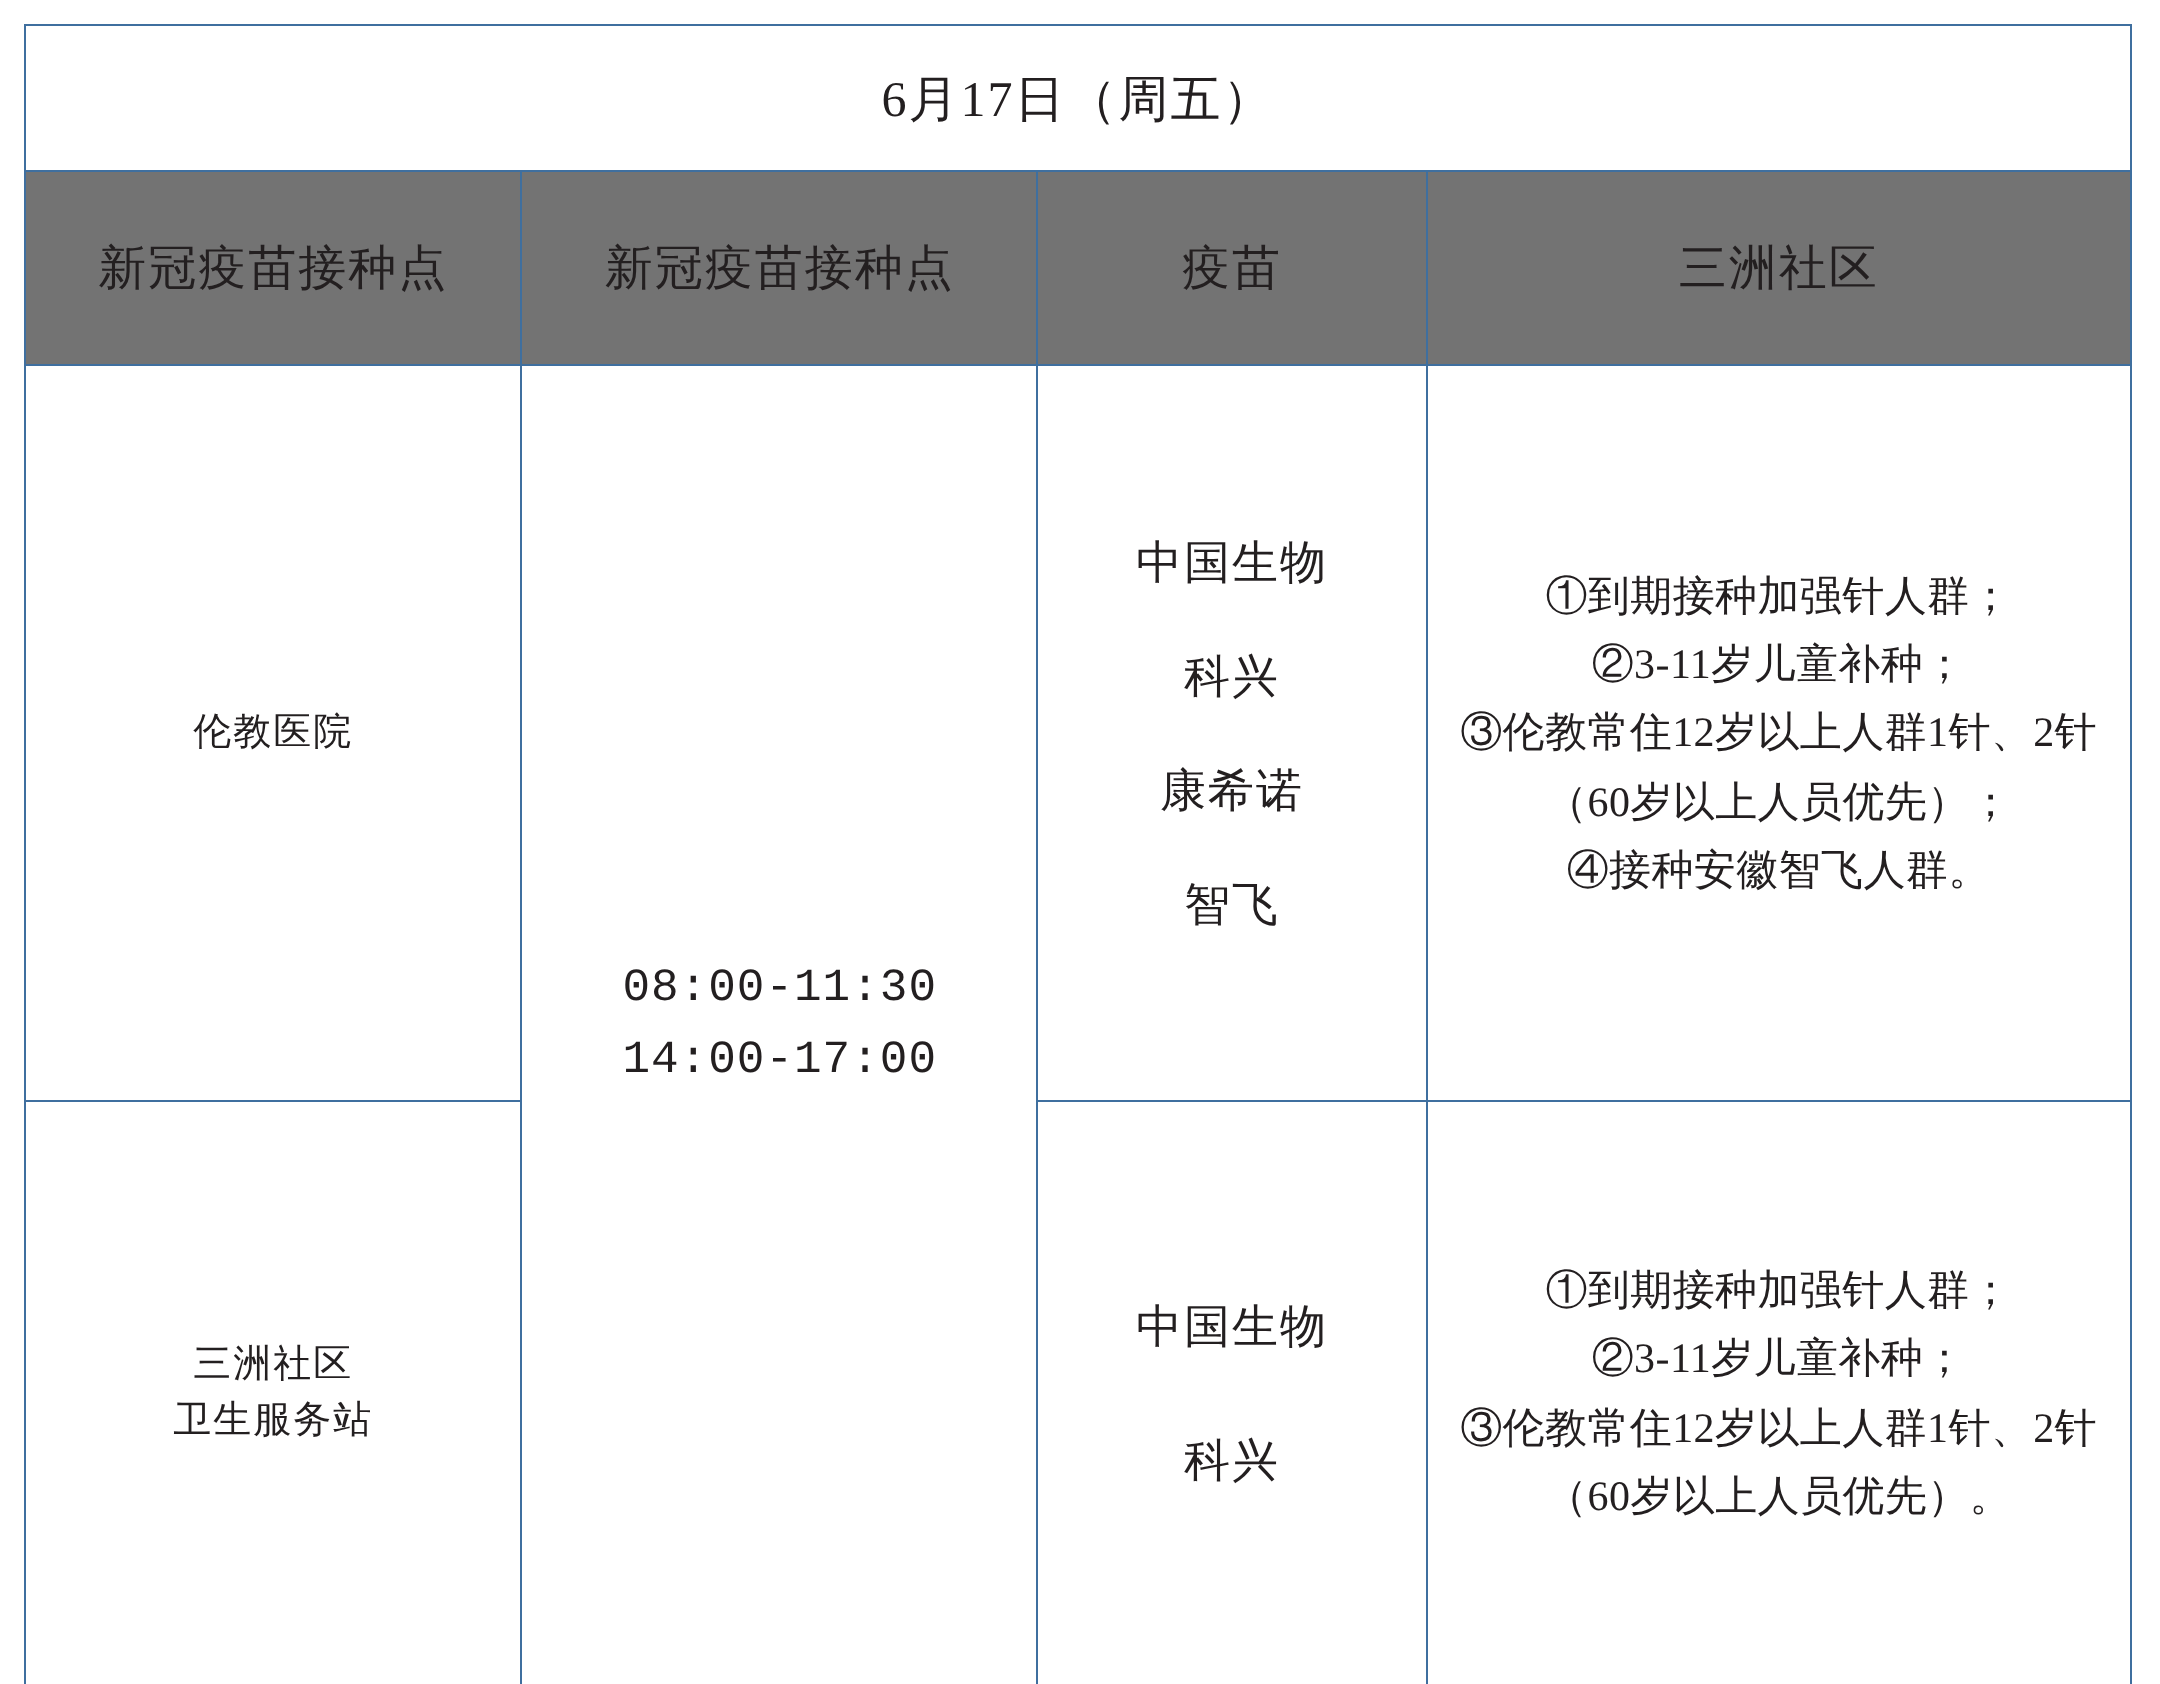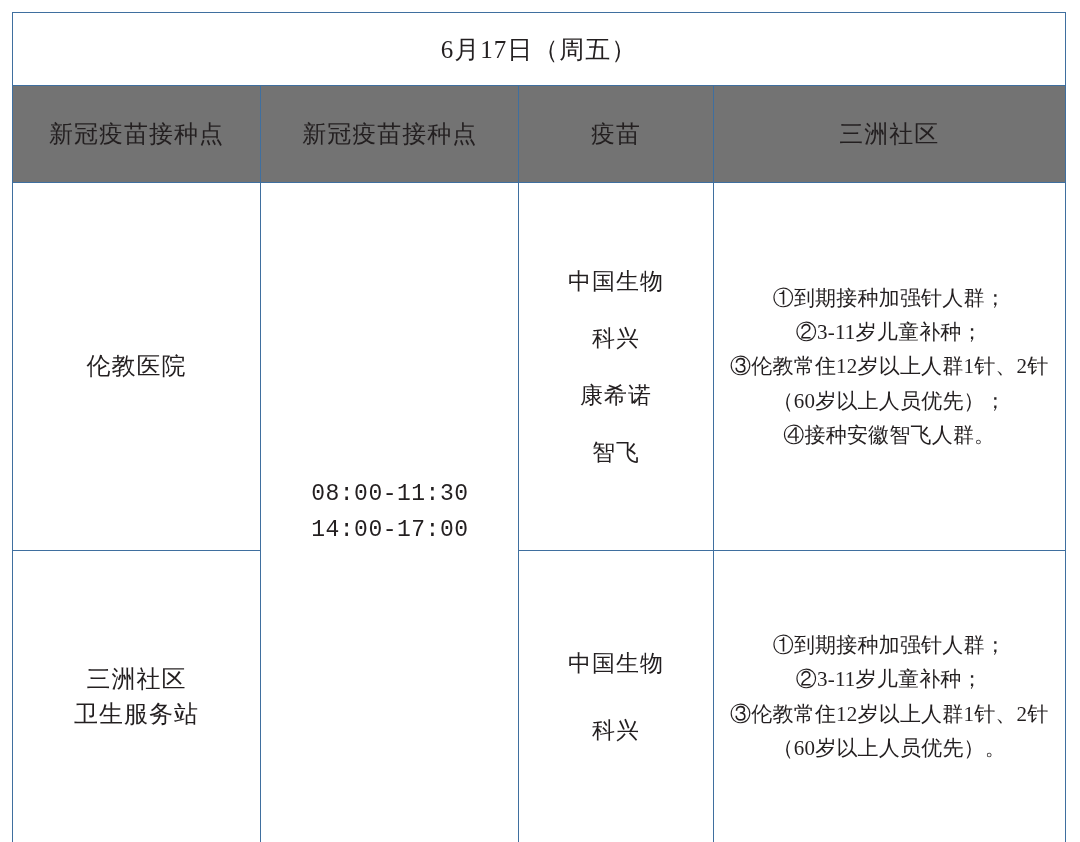--- a/index.html
+++ b/index.html
@@ -45,21 +45,21 @@
     font-size: 24px;
     font-weight: normal;
     letter-spacing: 1px;
   }
   .col1 { width: 248px; }
   .col2 { width: 258px; }
   .col3 { width: 194px; }
   .col4 { width: 352px; }
 
   .site-cell {
-    font-size: 24px;
+    font-size: 19px;
     line-height: 1.45;
     letter-spacing: 1px;
     margin-left: 16px;
   }
   .time-cell {
     font-family: Liberation Mono, monospace;
     font-size: 23px;
     line-height: 1.55;
     letter-spacing: 0.5px;
     white-space: pre-line;

